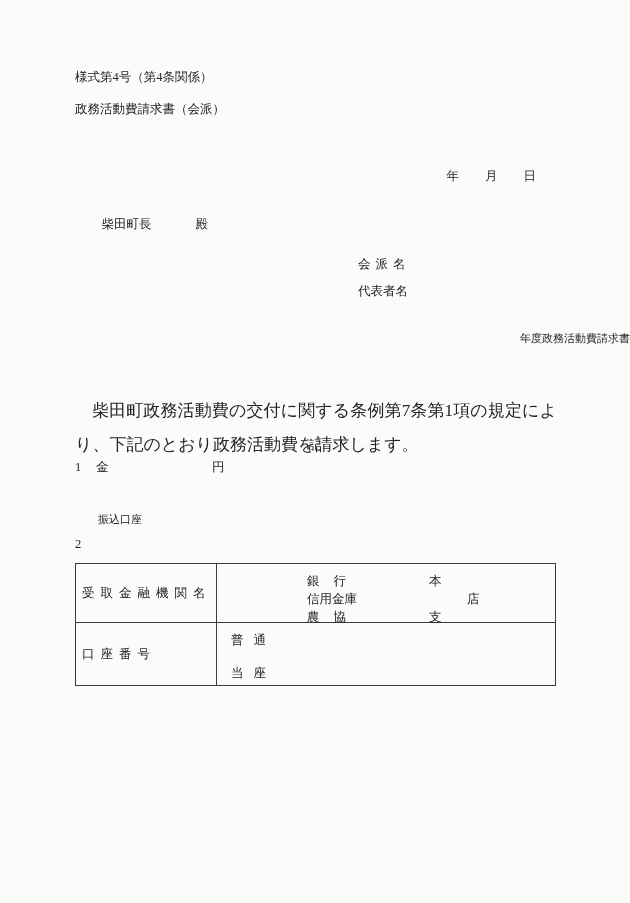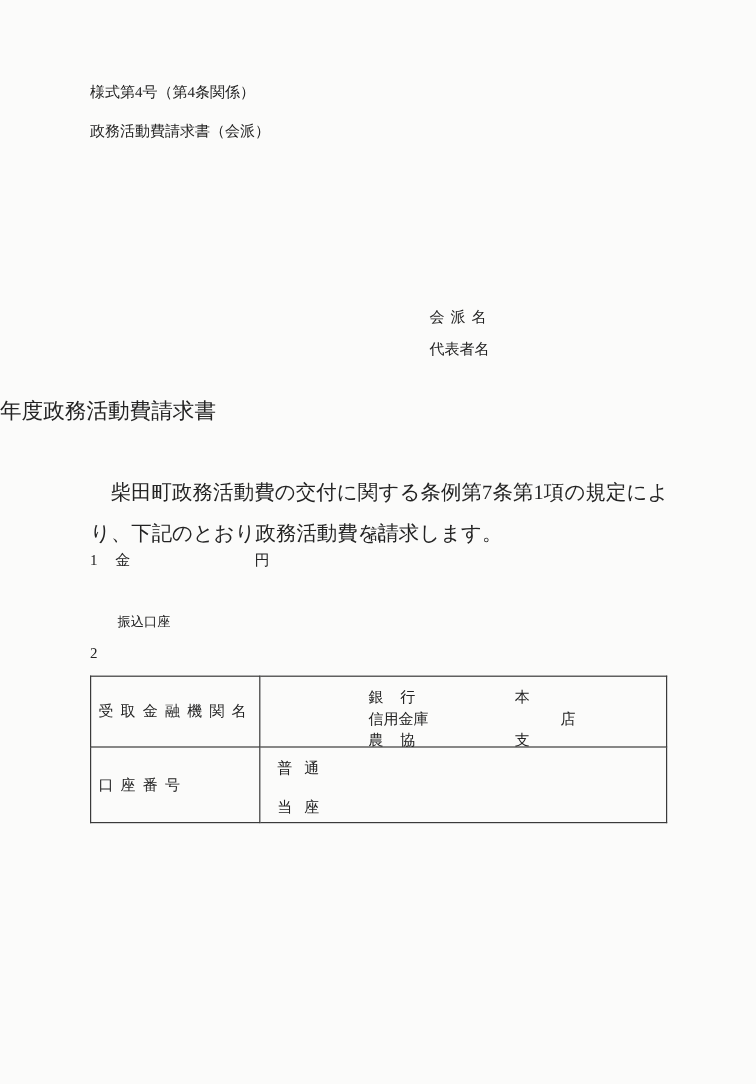--- a/index.html
+++ b/index.html
@@ -78,22 +78,22 @@
     top: 285px;
     font-size: 12.5px;
     letter-spacing: 0;
   }
 
   
   .doc-title {
     left: 0;
     top: 333px;
     width: 630px;
-    text-align: left;
-    font-size: 18px;
+    text-align: right;
+    font-size: 11px;
     white-space: pre;
   }
 
   
   .body-para {
     position: absolute;
     left: 75px;
     top: 377px;
     width: 482px;
     font-size: 17px;
@@ -234,21 +234,27 @@
   }
 </style>
 </head>
 <body>
 
 <div class="page">
 
   <div class="t form-no">様式第4号（第4条関係）</div>
   <div class="t form-title">政務活動費請求書（会派）</div>
 
-
+  <div class="t date-line">
+    <span>年</span><span class="gap"></span><span>月</span><span class="gap"></span><span>日</span>
+  </div>
+
+  <div class="t addressee">
+    <span>柴田町長</span><span class="gap"></span><span>殿</span>
+  </div>
 
   <div class="t kaiha-name">会派名</div>
   <div class="t rep-name">代表者名</div>
 
   <div class="t doc-title">年度政務活動費請求書</div>
 
   <p class="body-para">柴田町政務活動費の交付に関する条例第7条第1項の規定により、下記のとおり政務活動費を請求します。</p>
 
   <div class="t ki">記</div>
 

